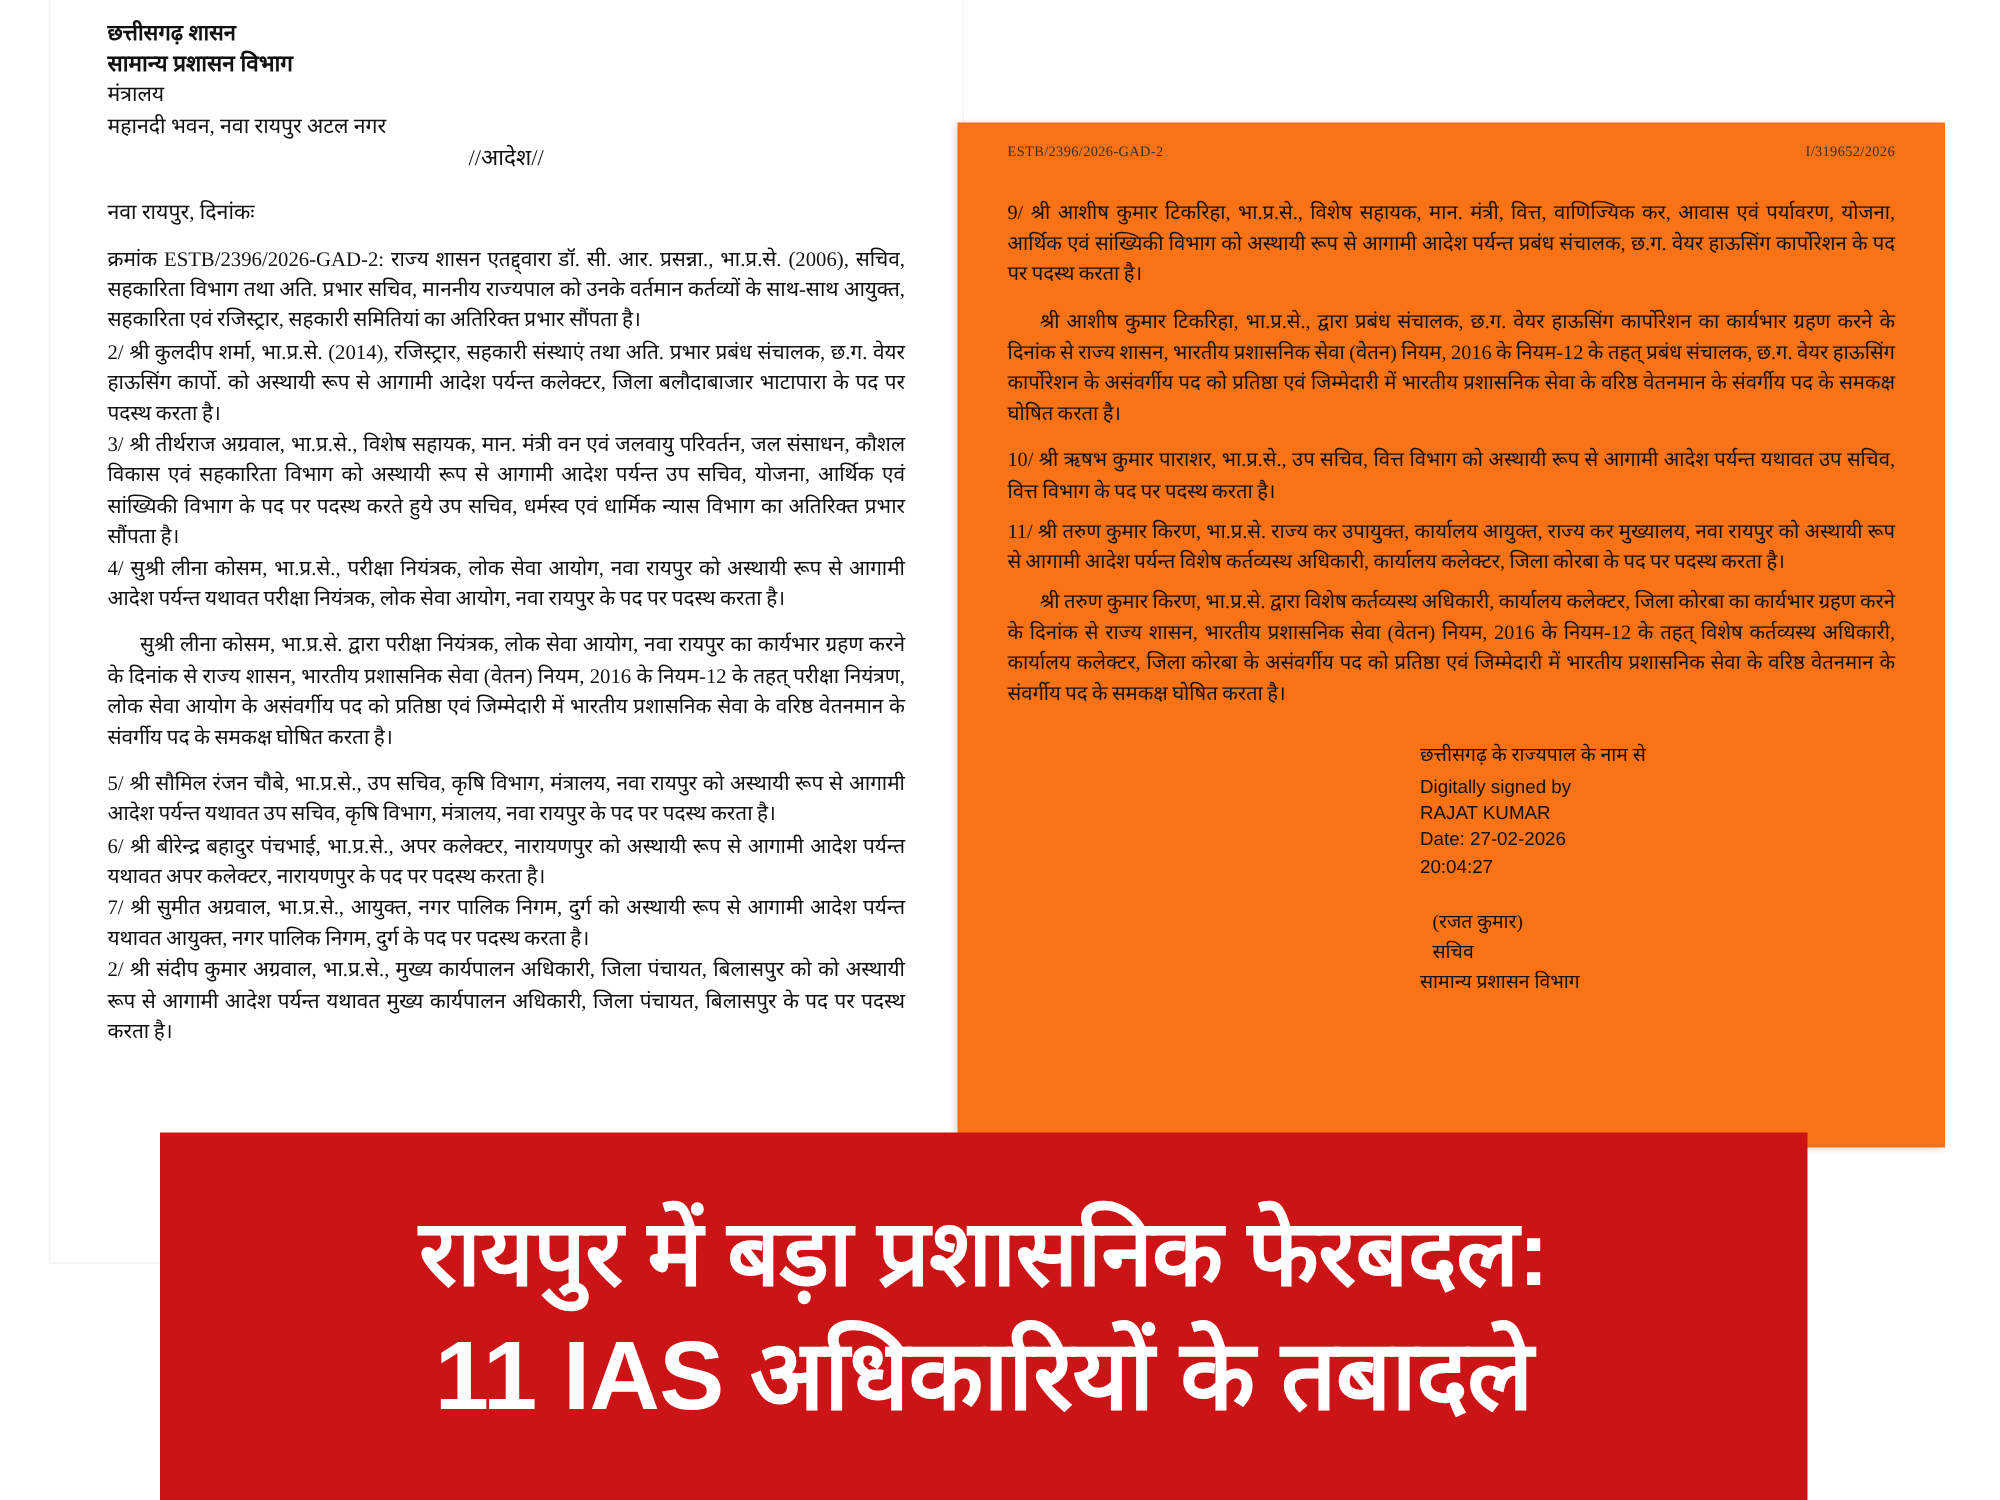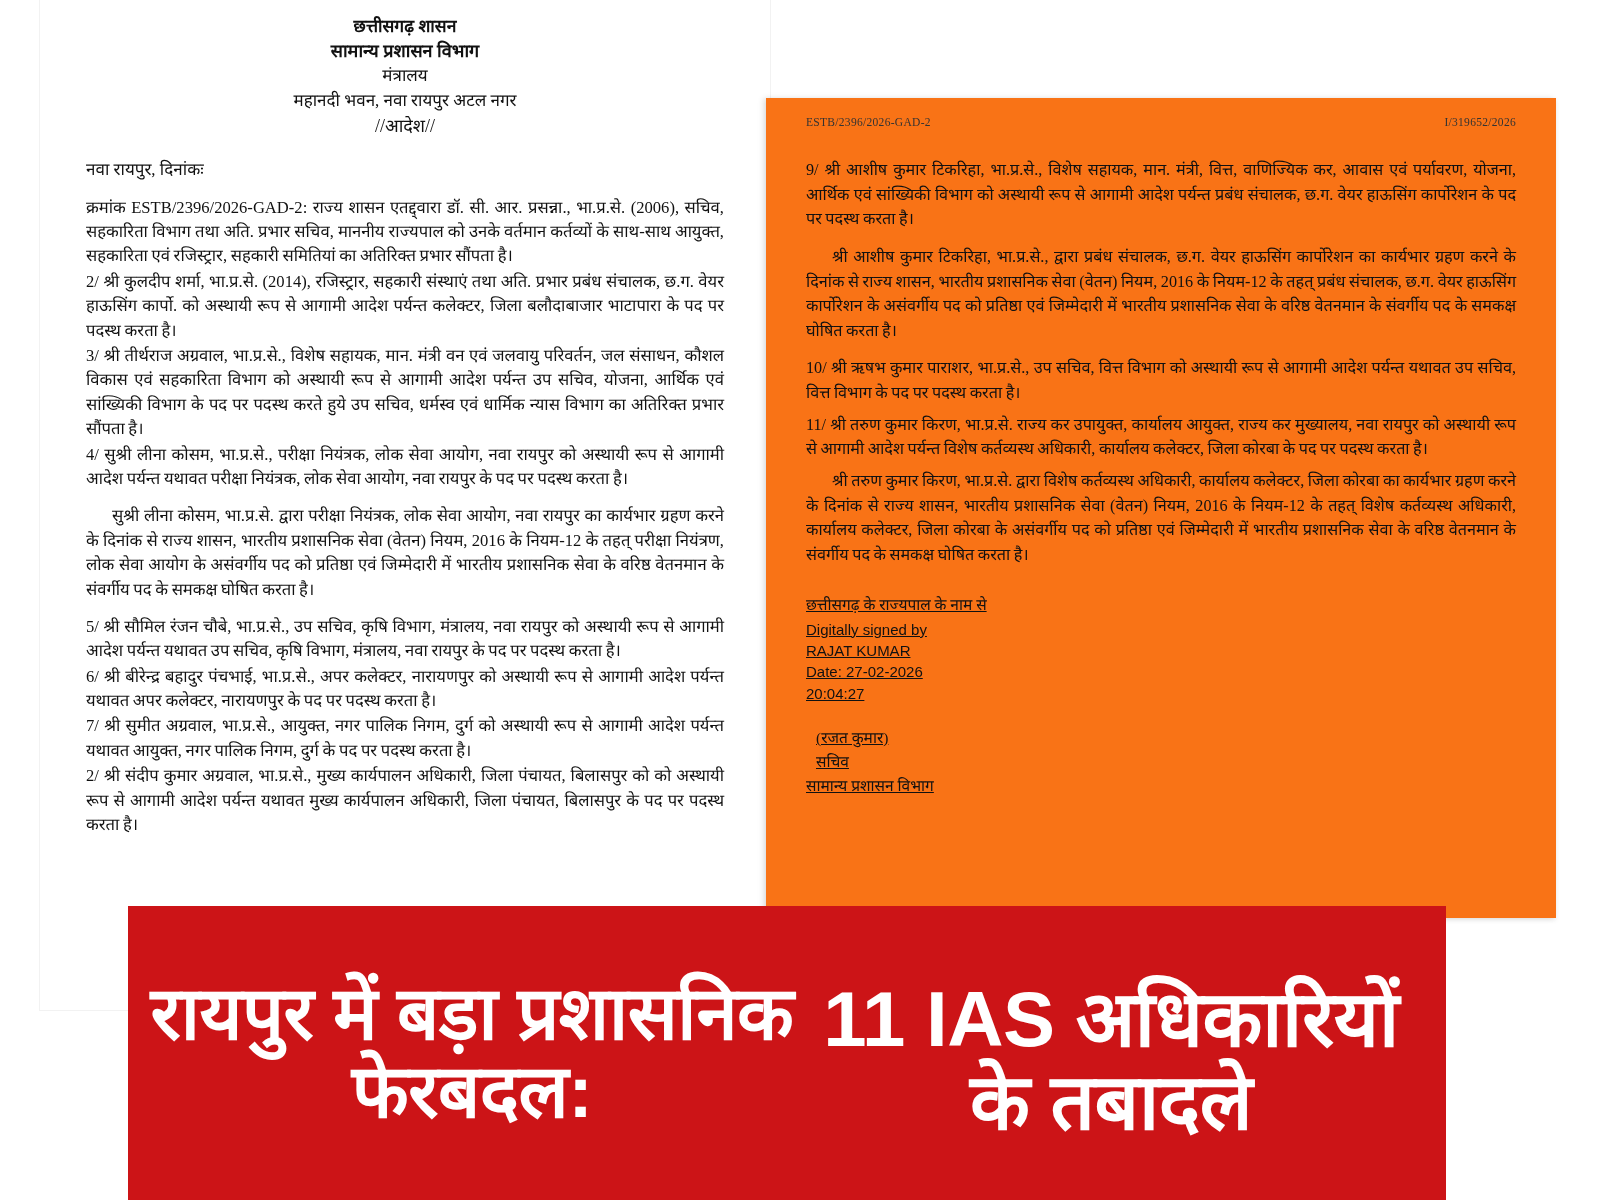--- a/index.html
+++ b/index.html
@@ -34,21 +34,21 @@
     left: 766px;
     top: 98px;
     width: 790px;
     height: 820px;
     padding: 18px 40px 0 40px;
     background: #f97316;
     box-shadow: -3px 0 6px rgba(0,0,0,0.10), 0 2px 5px rgba(0,0,0,0.08);
   }
 
   .doc-head {
-    text-align: center;
+    text-align: left;
     line-height: 1.42;
     font-size: 17px;
   }
   .doc-head div { margin: 0; }
   .head-1 { font-size: 17.5px; }
   .head-2 { font-size: 18px; }
   .head-3 { font-size: 17px; }
   .head-4 { font-size: 17px; }
 
   .order-word {
@@ -80,23 +80,23 @@
     justify-content: space-between;
     font-size: 11.5px;
     color: #333;
     letter-spacing: 0.3px;
     margin-bottom: 30px;
   }
   .rp-body .para { font-size: 16.2px; line-height: 1.52; }
 
   .sign-block {
     margin-top: 26px;
+    margin-left: 330px;
     font-size: 15.5px;
     line-height: 1.5;
-    text-decoration: underline;
   }
   .sign-block .sig-line { white-space: pre; }
   .digital {
     margin-top: 2px;
     font-family: "Liberation Sans", sans-serif;
     font-size: 15px;
     line-height: 1.42;
   }
   .sign-tail {
     margin-top: 22px;
@@ -108,21 +108,21 @@
   
   #banner {
     position: absolute;
     left: 128px;
     top: 906px;
     width: 1318px;
     height: 294px;
     background: #cc1417;
     color: #ffffff;
     display: flex;
-    flex-direction: row;
+    flex-direction: column;
     align-items: center;
     justify-content: center;
     text-align: center;
     font-family: "Liberation Sans", "DejaVu Sans", sans-serif;
     font-weight: bold;
     line-height: 1.06;
     padding: 0 20px;
     box-sizing: border-box;
   }
   #banner .line1 { font-size: 74px; letter-spacing: -0.5px; }

